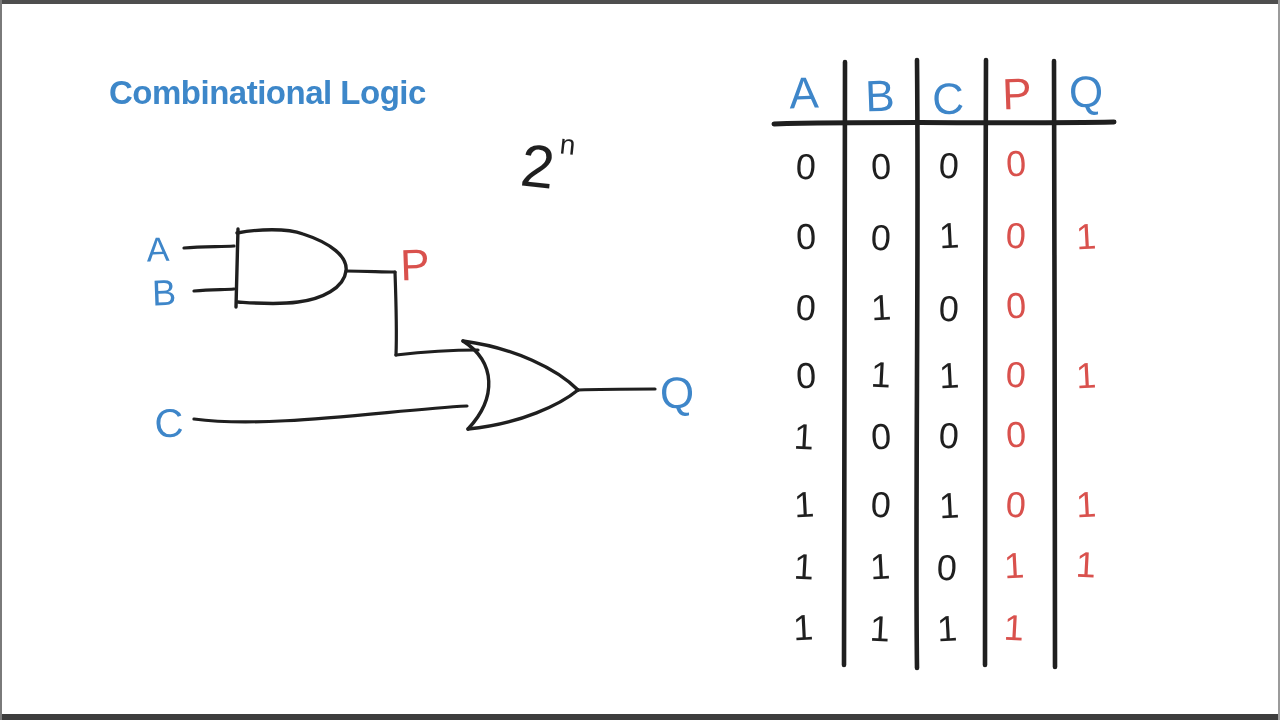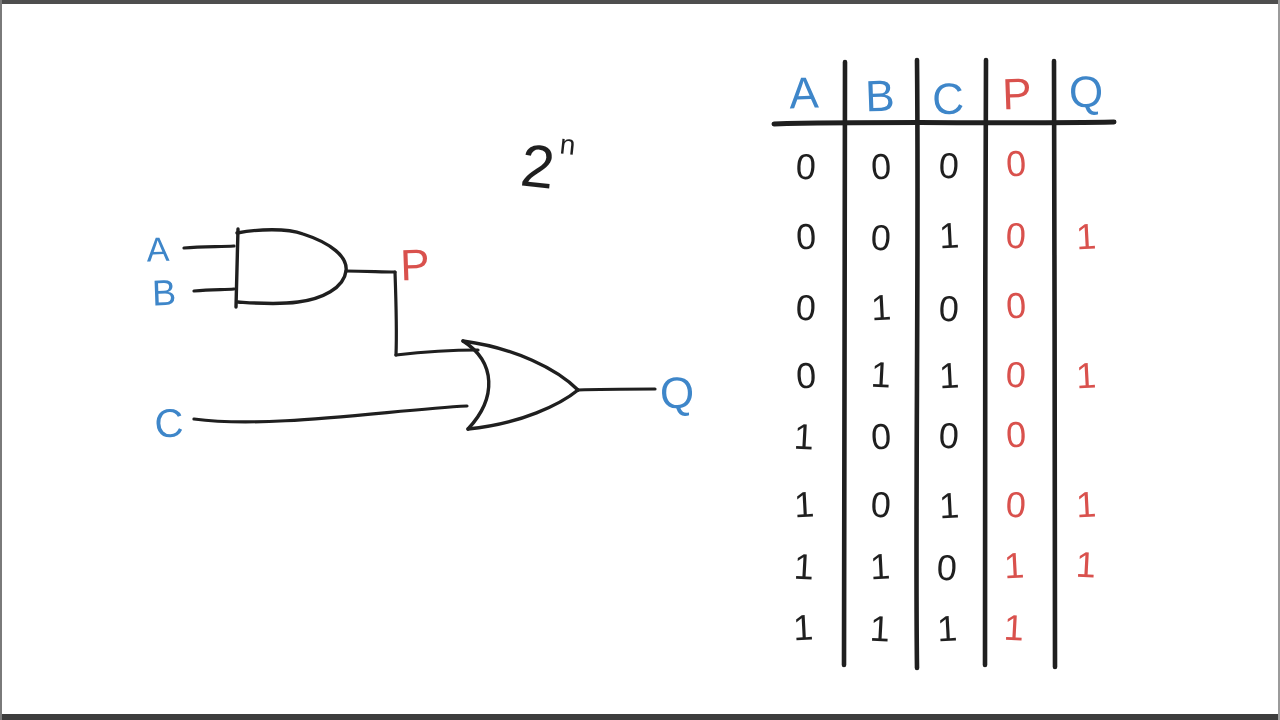--- a/index.html
+++ b/index.html
@@ -48,20 +48,21 @@
 </head>
 <body>
 
 <div class="stage">
 
   <div class="bar top"></div>
   <div class="bar bottom"></div>
   <div class="bar left"></div>
   <div class="bar right"></div>
 
+  <div class="title">Combinational Logic</div>
 
   <svg class="draw" width="1280" height="720" viewBox="0 0 1280 720">
 
     <g>
       <path class="ink-stroke" stroke-width="3.4" d="M238,229 L236,307"></path>
       <path class="ink-stroke" stroke-width="3.4" d="M237,233 C258,229 287,228 303,234 C331,243 348,257 346,271 C344,288 322,299 298,302 C277,305 254,303 238,302"></path>
       <path class="ink-stroke" stroke-width="3.2" d="M184,248 C202,246 220,247 234,246"></path>
       <path class="ink-stroke" stroke-width="3.2" d="M194,291 C212,289 224,290 234,289"></path>
     </g>
 

